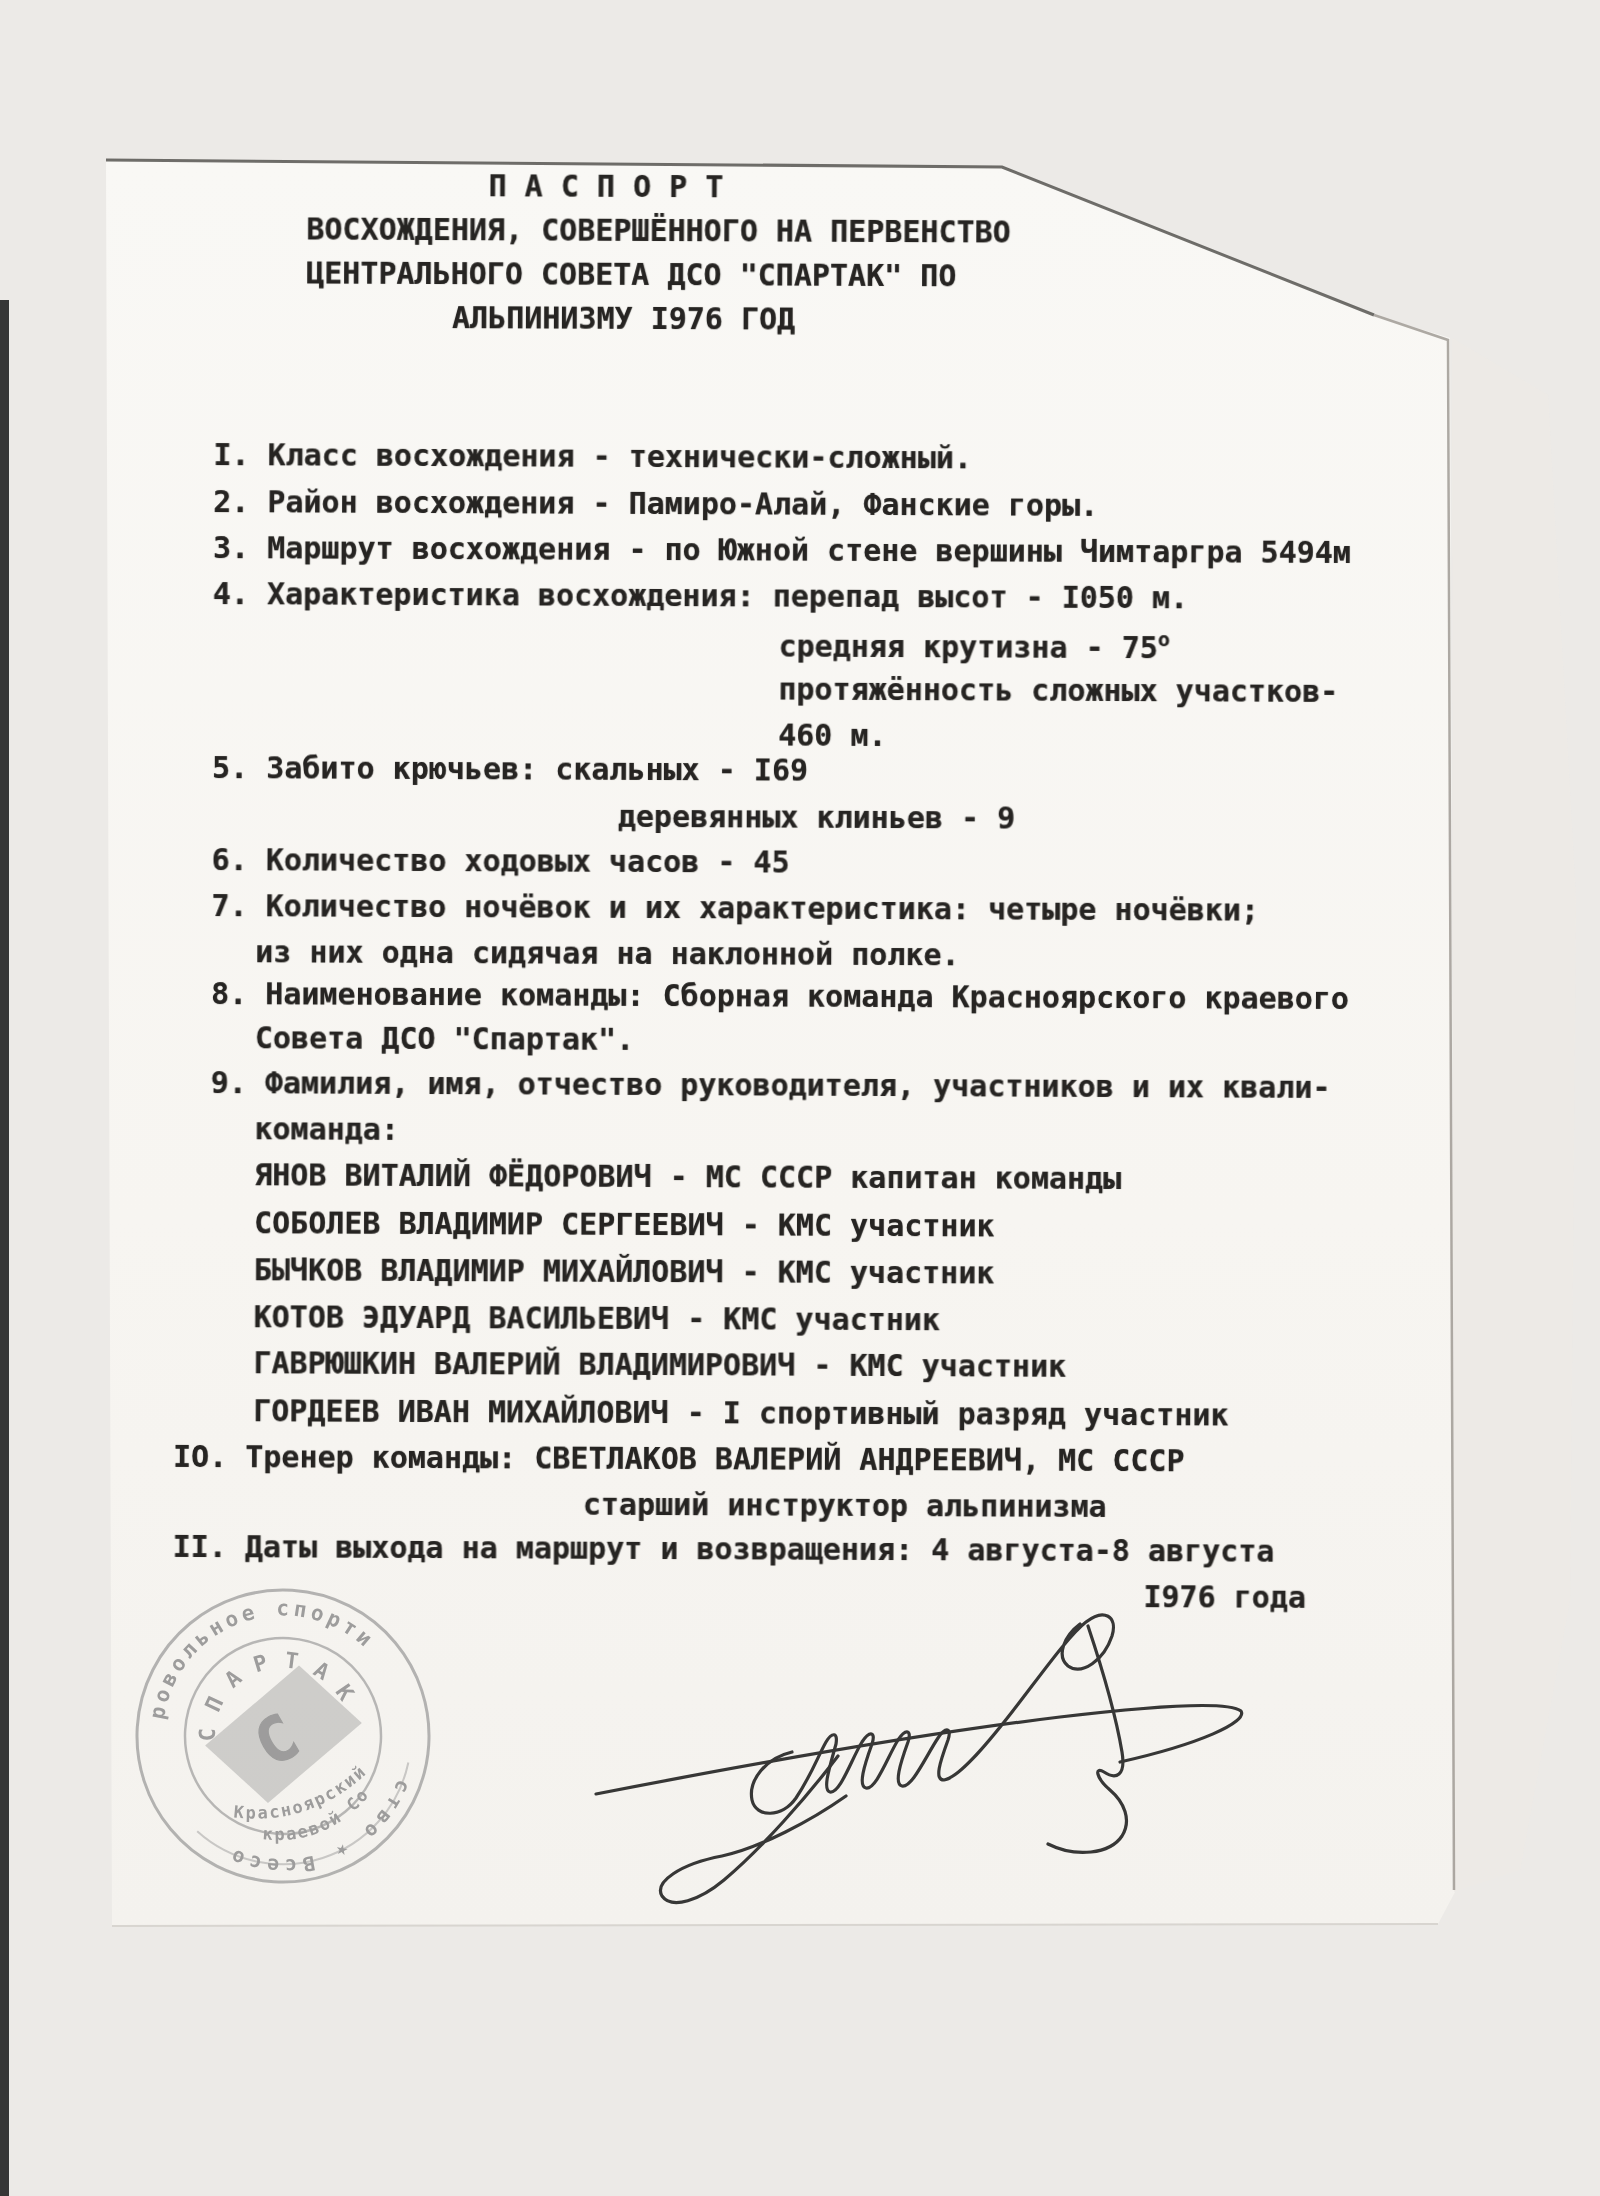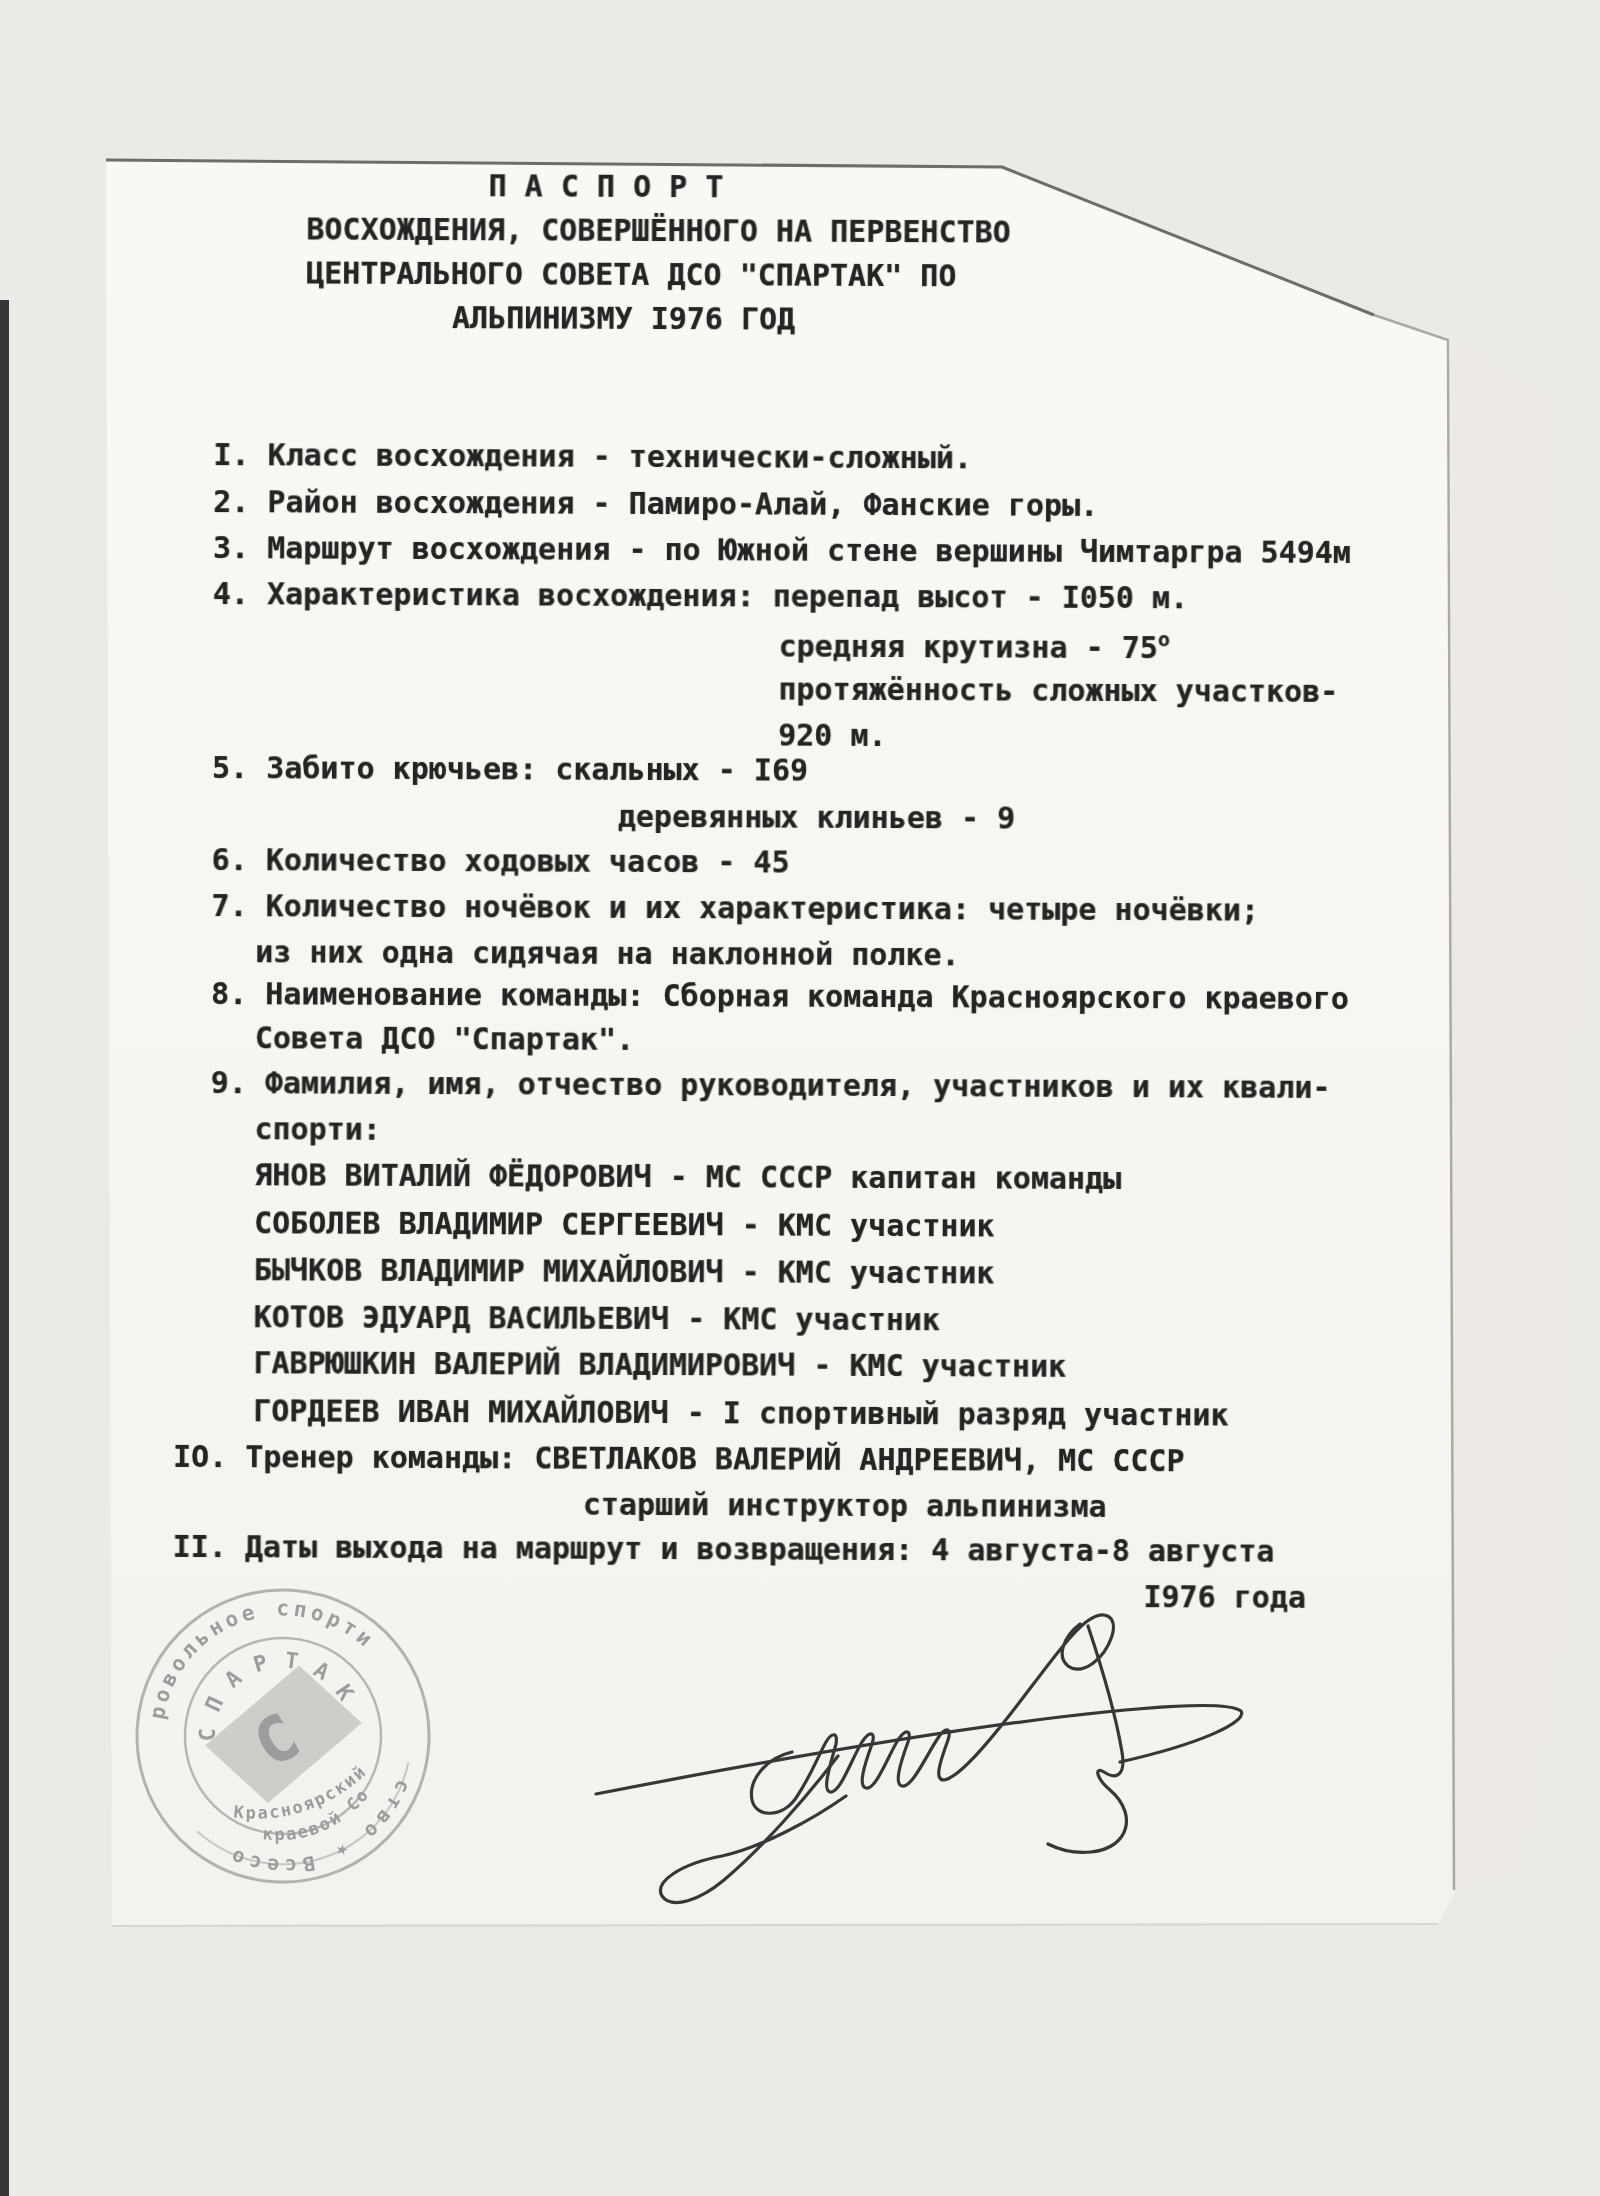--- a/index.html
+++ b/index.html
@@ -93,30 +93,30 @@
     <div class="ln" id="t2">ВОСХОЖДЕНИЯ, СОВЕРШЁННОГО НА ПЕРВЕНСТВО</div>
     <div class="ln" id="t3">ЦЕНТРАЛЬНОГО СОВЕТА ДСО "СПАРТАК" ПО</div>
     <div class="ln" id="t4">АЛЬПИНИЗМУ I976 ГОД</div>
 
     <div class="ln" id="l1">I. Класс восхождения - технически-сложный.</div>
     <div class="ln" id="l2">2. Район восхождения - Памиро-Алай, Фанские горы.</div>
     <div class="ln" id="l3">3. Маршрут восхождения - по Южной стене вершины Чимтаргра 5494м</div>
     <div class="ln" id="l4">4. Характеристика восхождения: перепад высот - I050 м.</div>
     <div class="ln" id="l4a"><span>средняя крутизна - 75</span><span class="sup">о</span></div>
     <div class="ln" id="l4b">протяжённость сложных участков-</div>
-    <div class="ln" id="l4c">920 м.</div>
+    <div class="ln" id="l4c">460 м.</div>
     <div class="ln" id="l5">5. Забито крючьев: скальных - I69</div>
     <div class="ln" id="l5a">деревянных клиньев - 9</div>
     <div class="ln" id="l6">6. Количество ходовых часов - 45</div>
     <div class="ln" id="l7">7. Количество ночёвок и их характеристика: четыре ночёвки;</div>
     <div class="ln" id="l7a">из них одна сидячая на наклонной полке.</div>
     <div class="ln" id="l8">8. Наименование команды: Сборная команда Красноярского краевого</div>
     <div class="ln" id="l8a">Совета ДСО "Спартак".</div>
     <div class="ln" id="l9">9. Фамилия, имя, отчество руководителя, участников и их квали-</div>
-    <div class="ln" id="l9a">спорти:</div>
+    <div class="ln" id="l9a">команда:</div>
 
     <div class="ln" id="m1">ЯНОВ ВИТАЛИЙ ФЁДОРОВИЧ - МС СССР капитан команды</div>
     <div class="ln" id="m2">СОБОЛЕВ ВЛАДИМИР СЕРГЕЕВИЧ - КМС участник</div>
     <div class="ln" id="m3">БЫЧКОВ ВЛАДИМИР МИХАЙЛОВИЧ - КМС участник</div>
     <div class="ln" id="m4">КОТОВ ЭДУАРД ВАСИЛЬЕВИЧ - КМС участник</div>
     <div class="ln" id="m5">ГАВРЮШКИН ВАЛЕРИЙ ВЛАДИМИРОВИЧ - КМС участник</div>
     <div class="ln" id="m6">ГОРДЕЕВ ИВАН МИХАЙЛОВИЧ - I спортивный разряд участник</div>
 
     <div class="ln" id="l10">IO. Тренер команды: СВЕТЛАКОВ ВАЛЕРИЙ АНДРЕЕВИЧ, МС СССР</div>
     <div class="ln" id="l10a">старший инструктор альпинизма</div>

